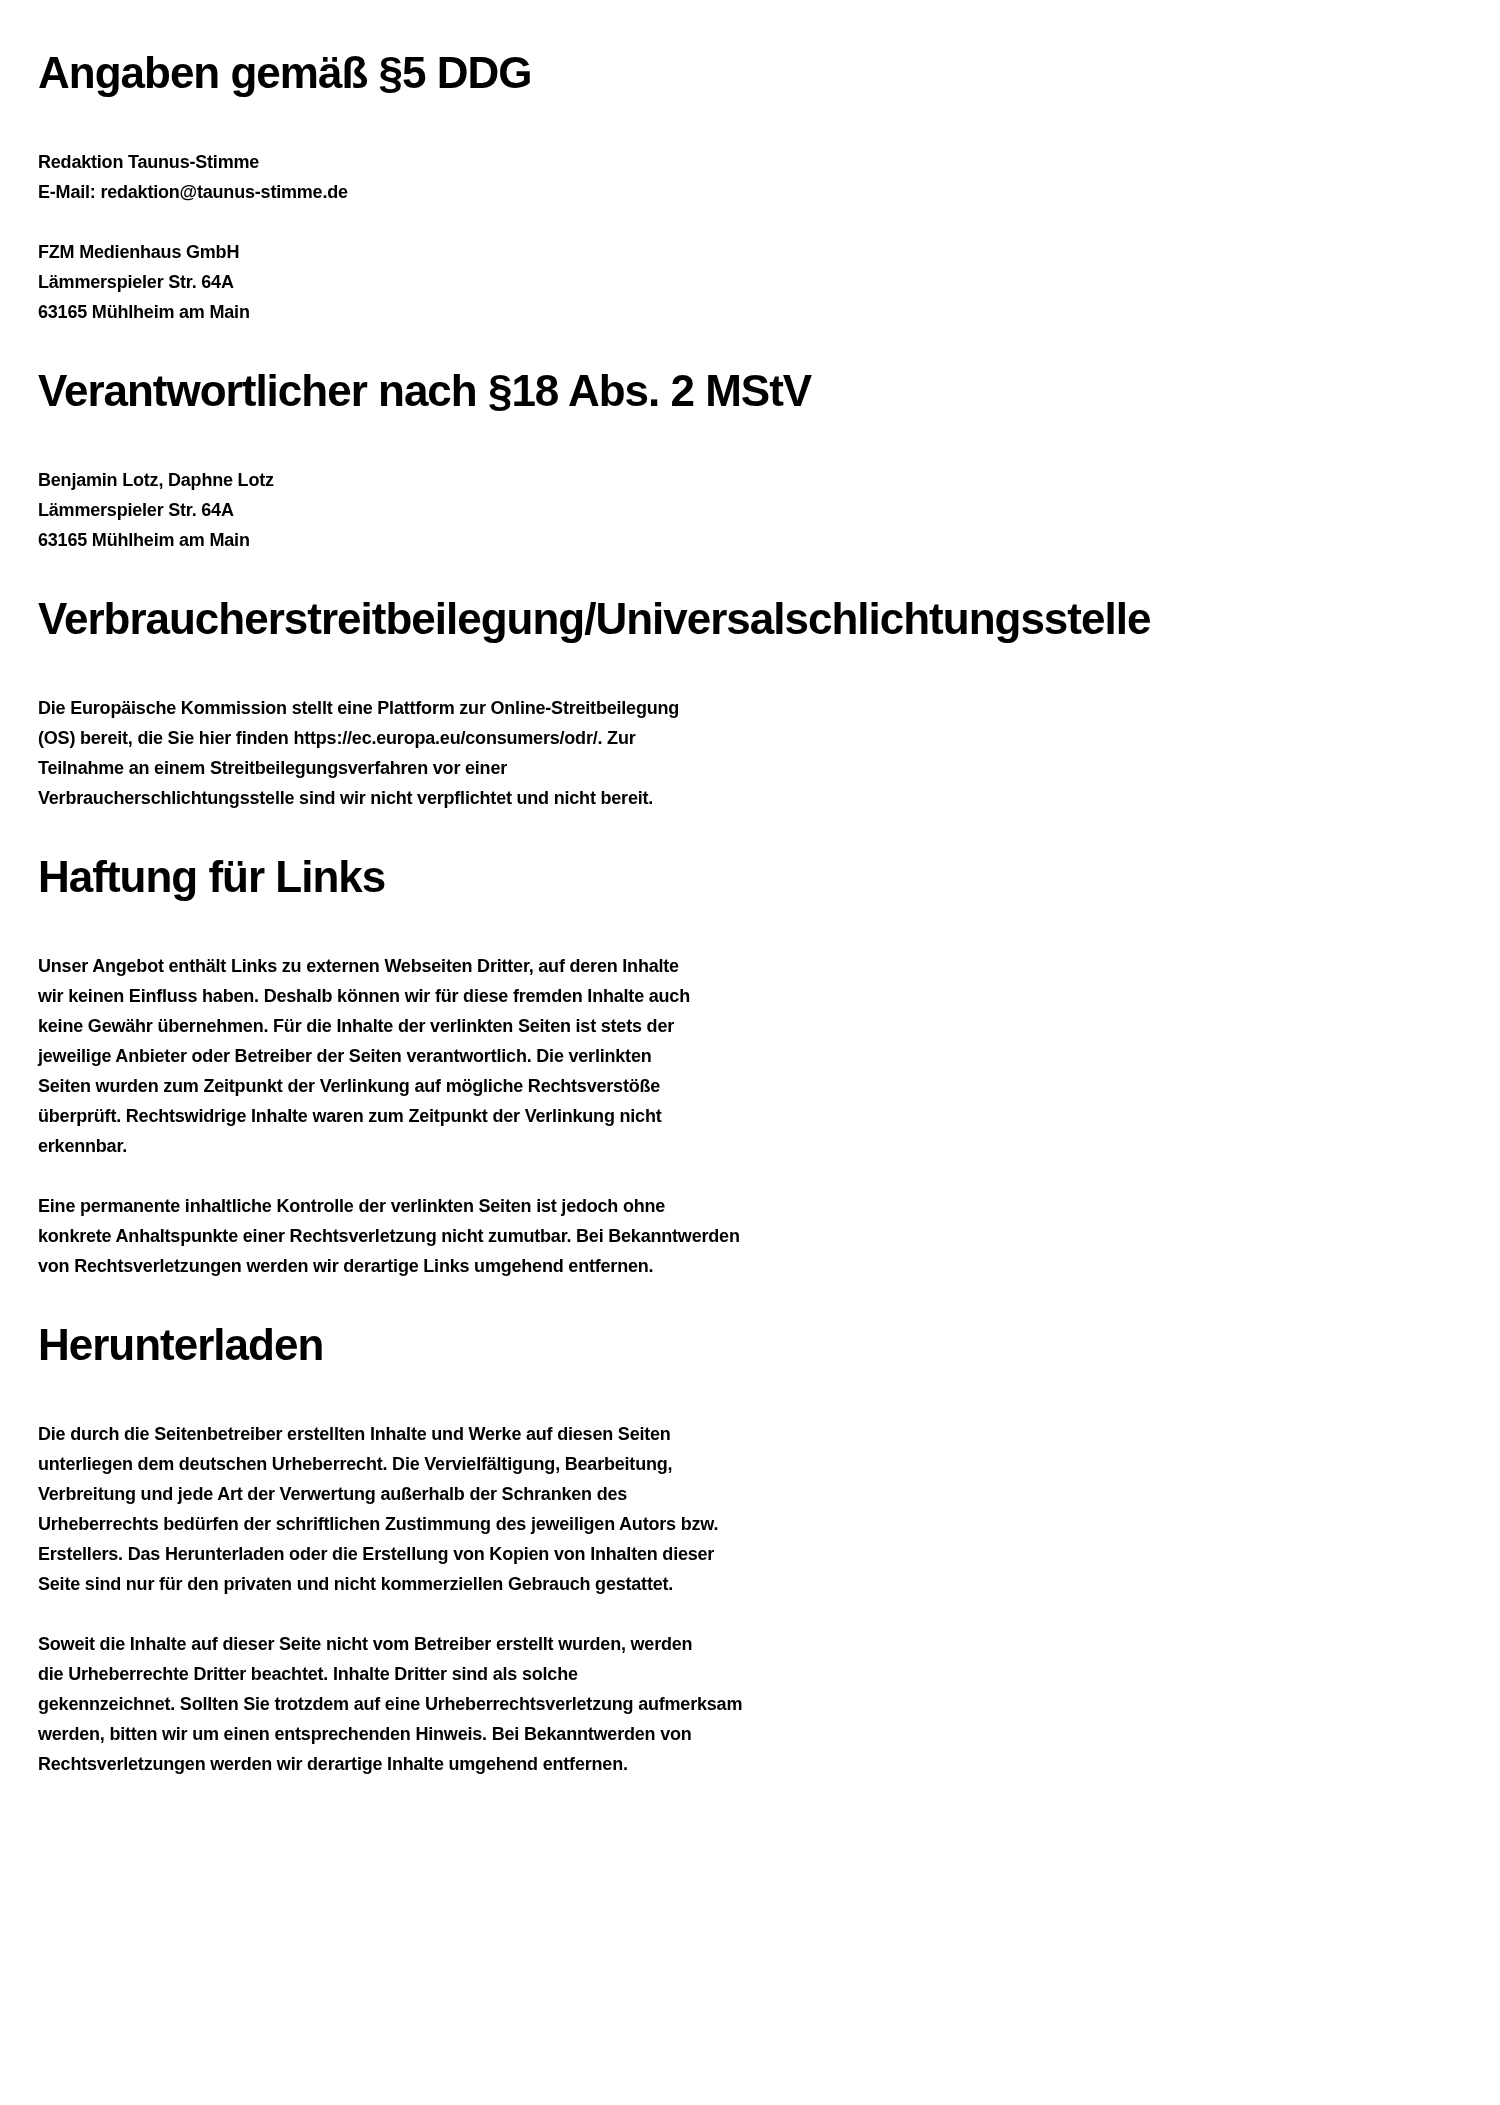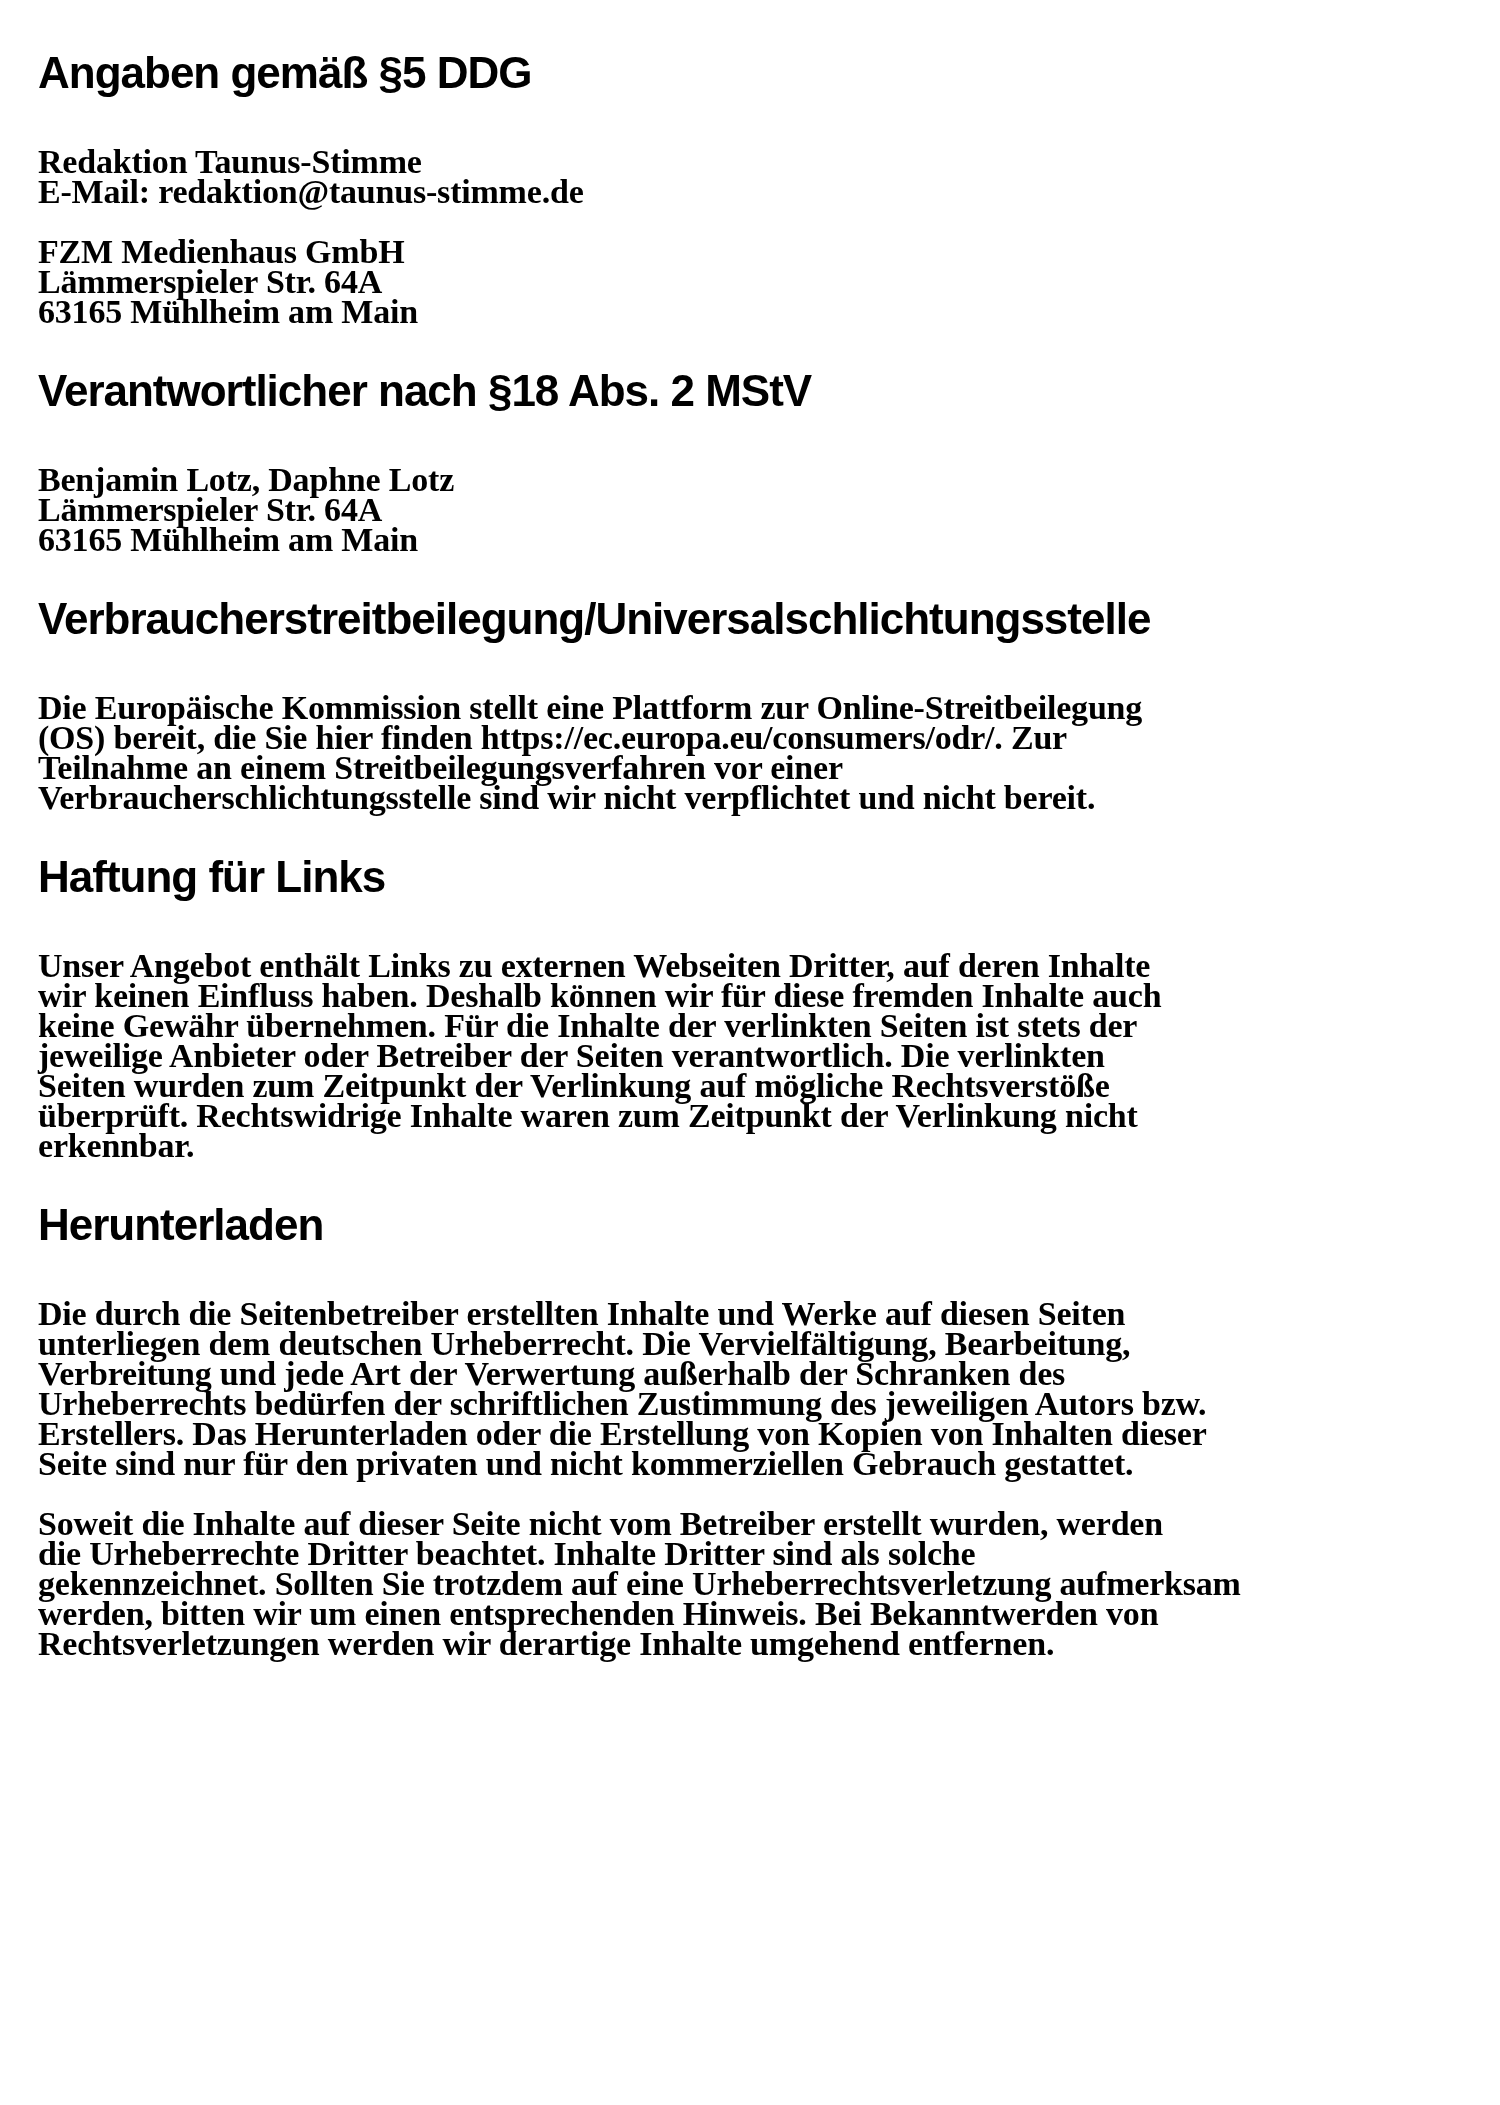--- a/index.html
+++ b/index.html
@@ -18,27 +18,26 @@
     font-size: 44px;
     line-height: 52px;
     letter-spacing: -1px;
     margin: 38px 0 48px 0;
     font-weight: 700;
   }
   .section-heading.first {
     margin-top: 15px;
   }
   .body-text {
-    font-size: 34px;
+    font-size: 18px;
     line-height: 30px;
     letter-spacing: -0.2px;
     margin: 0 0 30px 0;
     white-space: pre-line;
     font-weight: 700;
-    font-family: Liberation Serif, serif;
   }
 </style>
 </head>
 <body>
 
 <main>
 
   <section>
     <h1 class="section-heading first">Angaben gemäß §5 DDG</h1>
     <p class="body-text">Redaktion Taunus-Stimme
@@ -65,20 +64,23 @@
 
   <section>
     <h2 class="section-heading">Haftung für Links</h2>
     <p class="body-text">Unser Angebot enthält Links zu externen Webseiten Dritter, auf deren Inhalte
 wir keinen Einfluss haben. Deshalb können wir für diese fremden Inhalte auch
 keine Gewähr übernehmen. Für die Inhalte der verlinkten Seiten ist stets der
 jeweilige Anbieter oder Betreiber der Seiten verantwortlich. Die verlinkten
 Seiten wurden zum Zeitpunkt der Verlinkung auf mögliche Rechtsverstöße
 überprüft. Rechtswidrige Inhalte waren zum Zeitpunkt der Verlinkung nicht
 erkennbar.</p>
+    <p class="body-text">Eine permanente inhaltliche Kontrolle der verlinkten Seiten ist jedoch ohne
+konkrete Anhaltspunkte einer Rechtsverletzung nicht zumutbar. Bei Bekanntwerden
+von Rechtsverletzungen werden wir derartige Links umgehend entfernen.</p>
   </section>
 
   <section>
     <h2 class="section-heading">Herunterladen</h2>
     <p class="body-text">Die durch die Seitenbetreiber erstellten Inhalte und Werke auf diesen Seiten
 unterliegen dem deutschen Urheberrecht. Die Vervielfältigung, Bearbeitung,
 Verbreitung und jede Art der Verwertung außerhalb der Schranken des
 Urheberrechts bedürfen der schriftlichen Zustimmung des jeweiligen Autors bzw.
 Erstellers. Das Herunterladen oder die Erstellung von Kopien von Inhalten dieser
 Seite sind nur für den privaten und nicht kommerziellen Gebrauch gestattet.</p>

